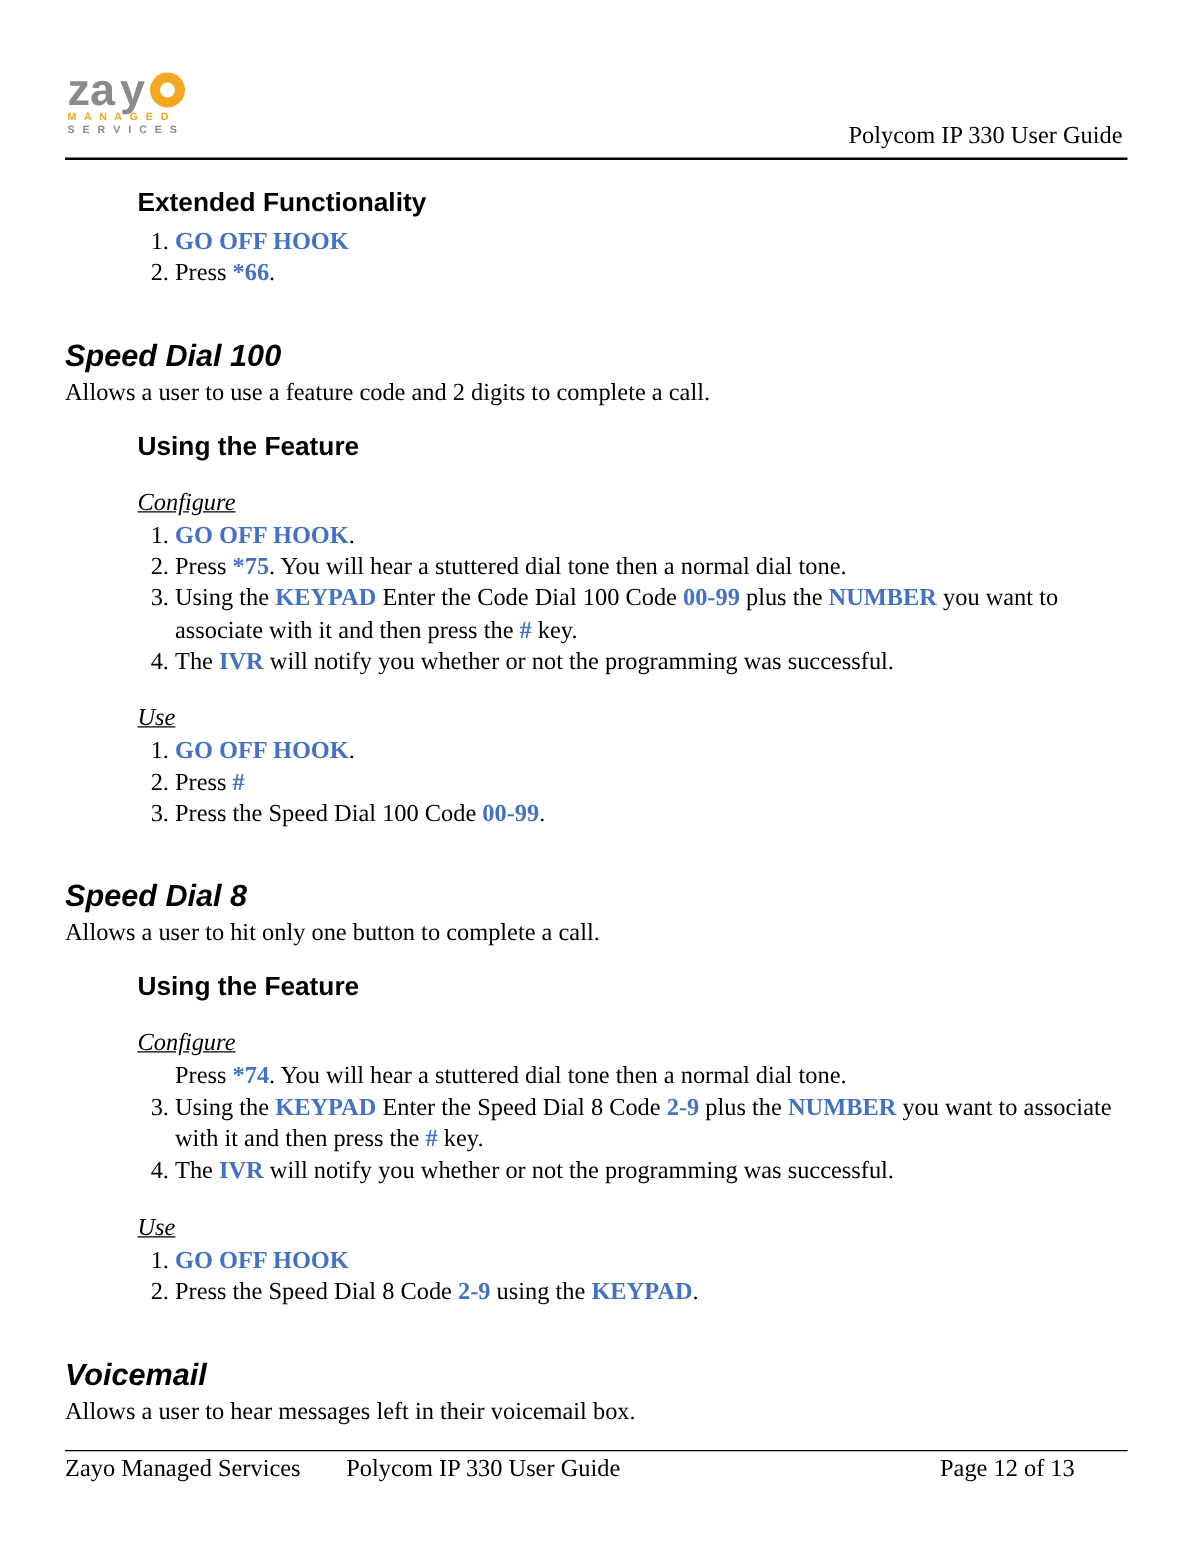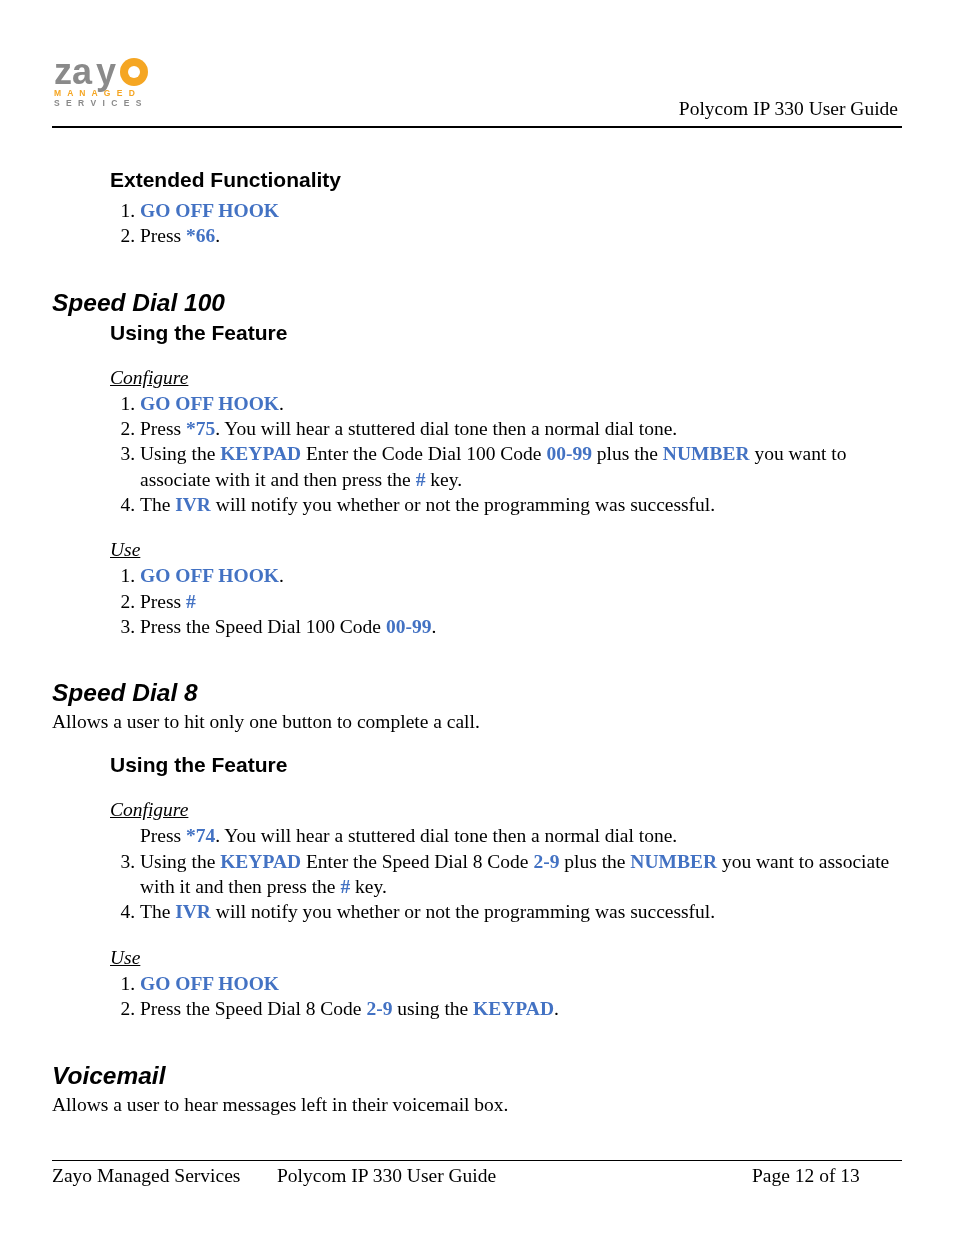--- a/index.html
+++ b/index.html
@@ -26,21 +26,21 @@
       right: 4px;
       bottom: 6px;
       font-size: 19.5px;
     }
     .header-rule {
       border: none;
       border-top: 2px solid #000;
       margin-top: 0;
     }
     .content {
-      padding-top: 40px;
+      padding-top: 23px;
     }
     .h3 {
       font-family: Arial, Helvetica, sans-serif;
       font-weight: bold;
       font-size: 21px;
       margin-left: 58px;
       margin-bottom: 6px;
     }
     .h2 {
       font-family: Arial, Helvetica, sans-serif;
@@ -115,20 +115,21 @@
 
 <div class="content">
 
   <div class="h3">Extended Functionality</div>
   <ol class="steps">
     <li><span class="kw">GO OFF HOOK</span></li>
     <li><span>Press </span><span class="kw">*66</span><span>.</span></li>
   </ol>
 
   <div class="h2">Speed Dial 100</div>
+  <div class="desc">Allows a user to use a feature code and 2 digits to complete a call.</div>
   <div class="h3">Using the Feature</div>
 
   <div class="subhead">Configure</div>
   <ol class="steps">
     <li><span class="kw">GO OFF HOOK</span><span>.</span></li>
     <li><span>Press </span><span class="kw">*75</span><span>. You will hear a stuttered dial tone then a normal dial tone.</span></li>
     <li><span>Using the </span><span class="kw">KEYPAD</span><span> Enter the Code Dial 100 Code </span><span class="kw">00-99</span><span> plus the </span><span class="kw">NUMBER</span><span> you want to associate with it and then press the </span><span class="kw">#</span><span> key.</span></li>
     <li><span>The </span><span class="kw">IVR</span><span> will notify you whether or not the programming was successful.</span></li>
   </ol>
 

